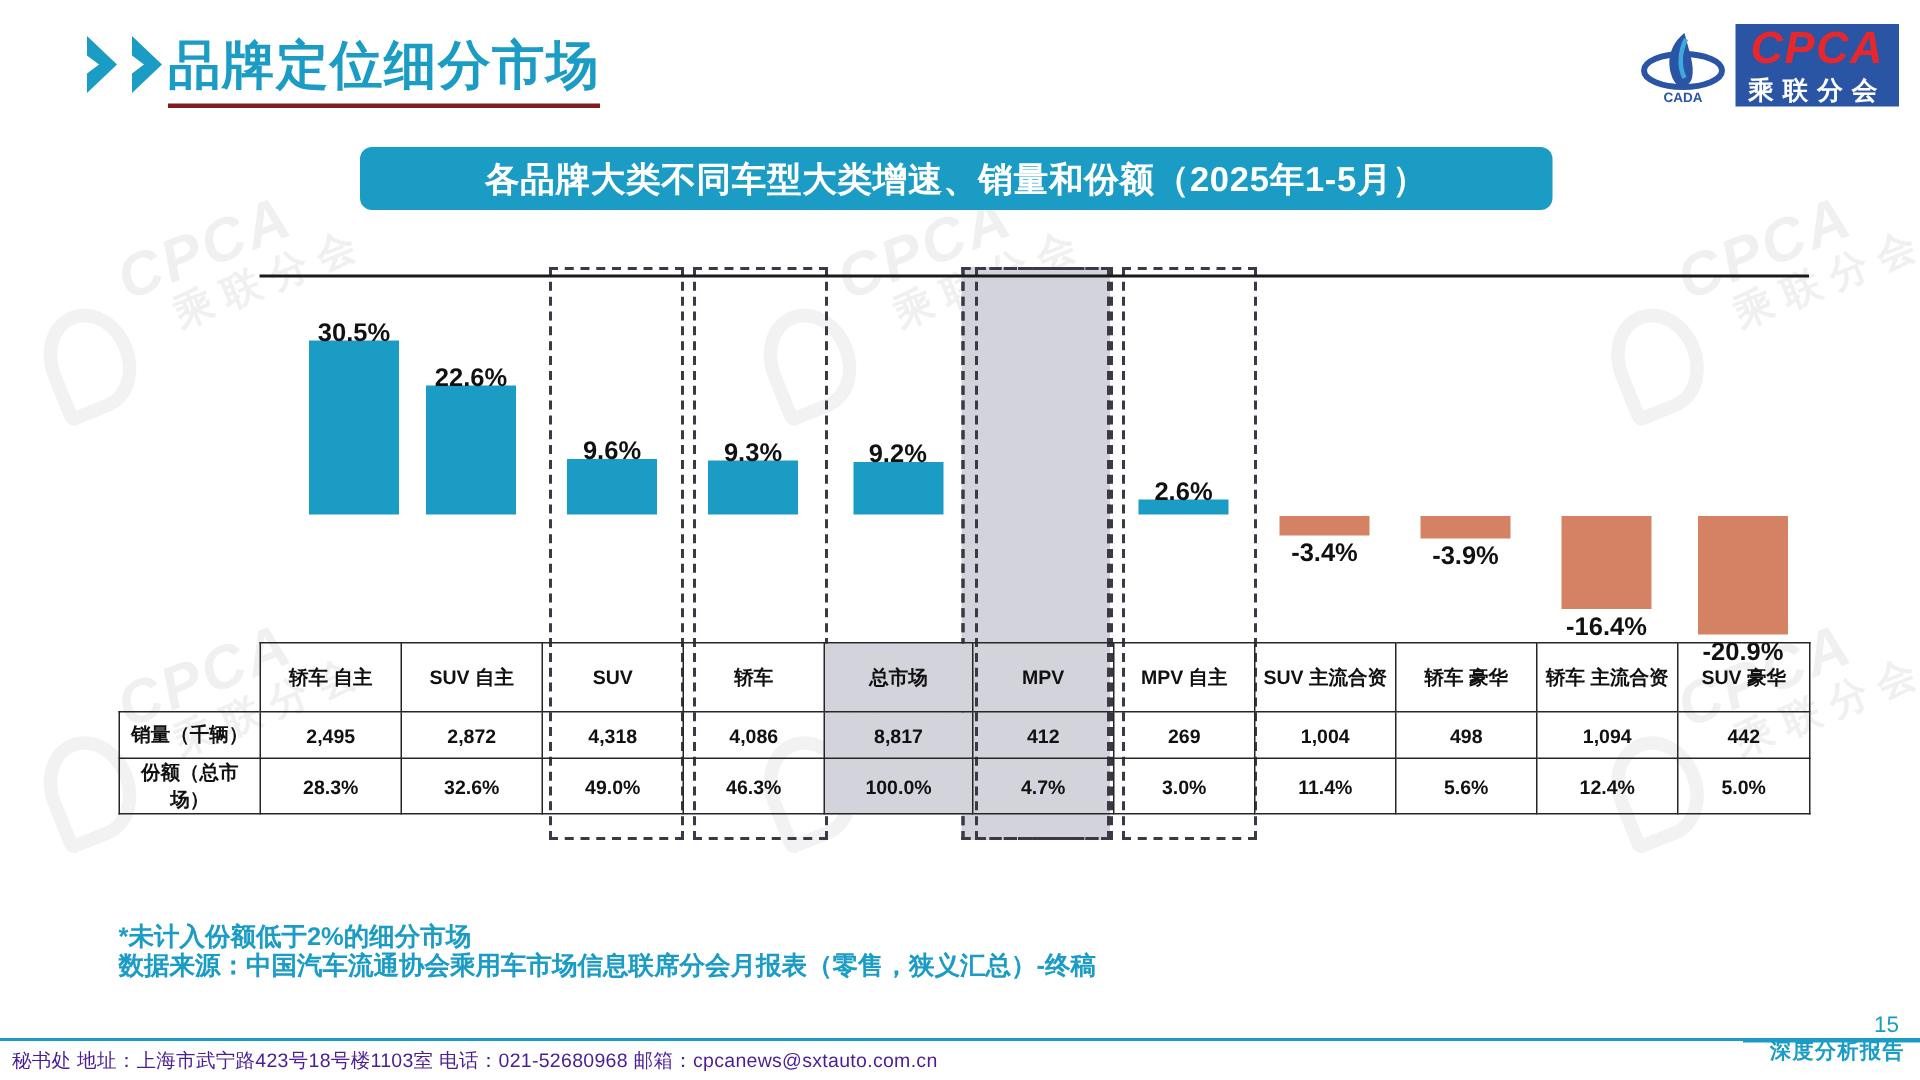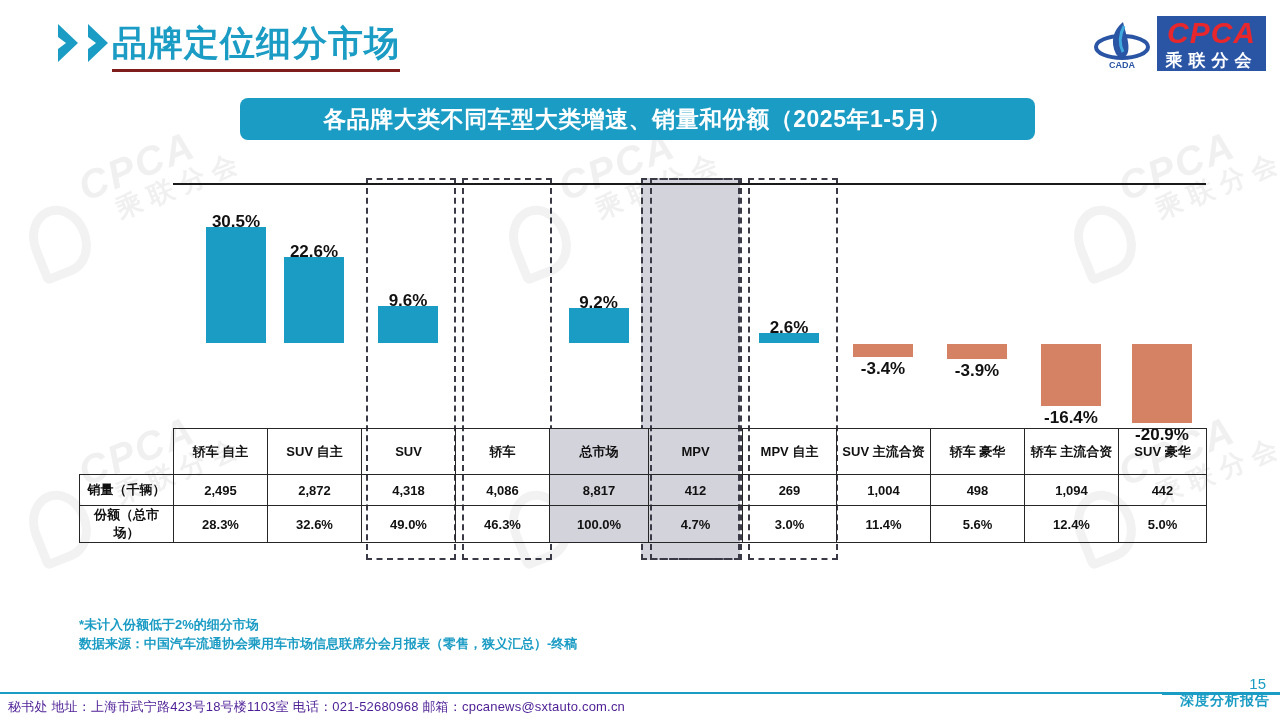--- a/index.html
+++ b/index.html
@@ -115,21 +115,21 @@
     width: 94px; height: 31px; padding: 0 4px; font-size: 13px;
   }
   .tbl .corner { border: none; background: transparent; }
   .tbl thead th { height: 46px; }
   .tbl tbody td { height: 31px; }
   .col-hi { background: #d3d3dc !important; }
 
   
   .footnotes {
     position: absolute; left: 79px; top: 615px;
-    color: #1b9cc4; font-size: 13px; font-weight: bold; line-height: 19px;
+    color: #1b9cc4; font-size: 17px; font-weight: bold; line-height: 19px;
     z-index: 5;
   }
 
   
   .footer-rule {
     position: absolute; left: 0; top: 692px; width: 1280px; height: 2px;
     background: #1b9cc4; z-index: 5;
   }
   .footer-text {
     position: absolute; left: 8px; top: 698px;
@@ -238,20 +238,24 @@
       <div class="bar-slot" style="left:94px; width:94px;">
         <div class="bar pos" style="height:86px;"></div>
         <div class="bar-label" style="top:82px;">22.6%</div>
       </div>
 
       <div class="bar-slot" style="left:188px; width:94px;">
         <div class="bar pos" style="height:37px;"></div>
         <div class="bar-label" style="top:131px;">9.6%</div>
       </div>
 
+      <div class="bar-slot" style="left:282px; width:94px;">
+        <div class="bar pos" style="height:36px;"></div>
+        <div class="bar-label" style="top:132px;">9.3%</div>
+      </div>
 
       <div class="bar-slot" style="left:376px; width:99px;">
         <div class="bar pos" style="height:35px;"></div>
         <div class="bar-label" style="top:133px;">9.2%</div>
       </div>
 
 
       <div class="bar-slot" style="left:569px; width:94px;">
         <div class="bar pos" style="height:10px;"></div>
         <div class="bar-label" style="top:158px;">2.6%</div>

